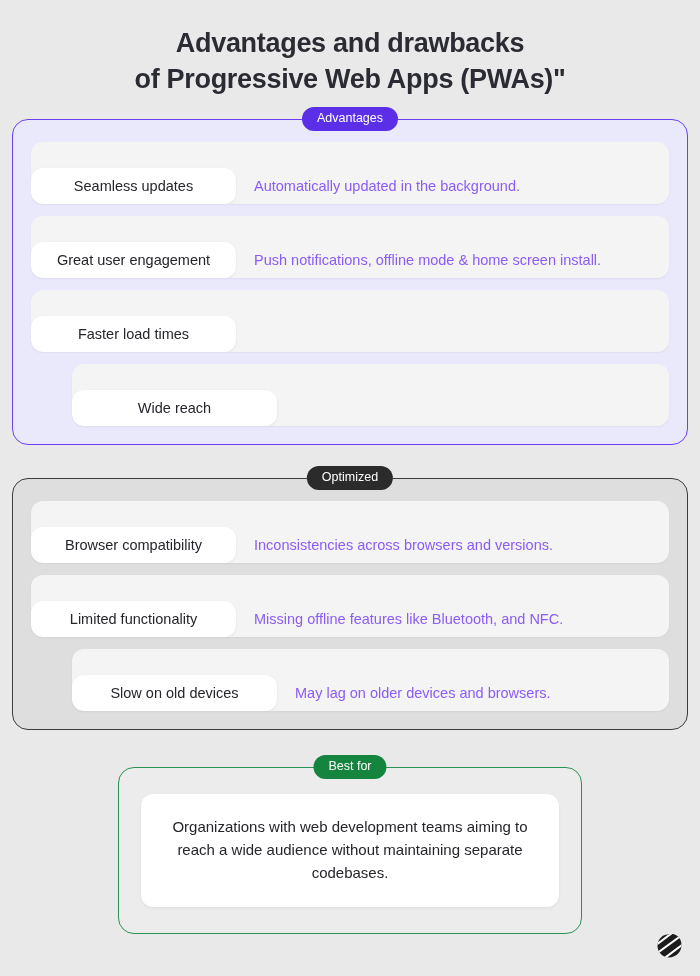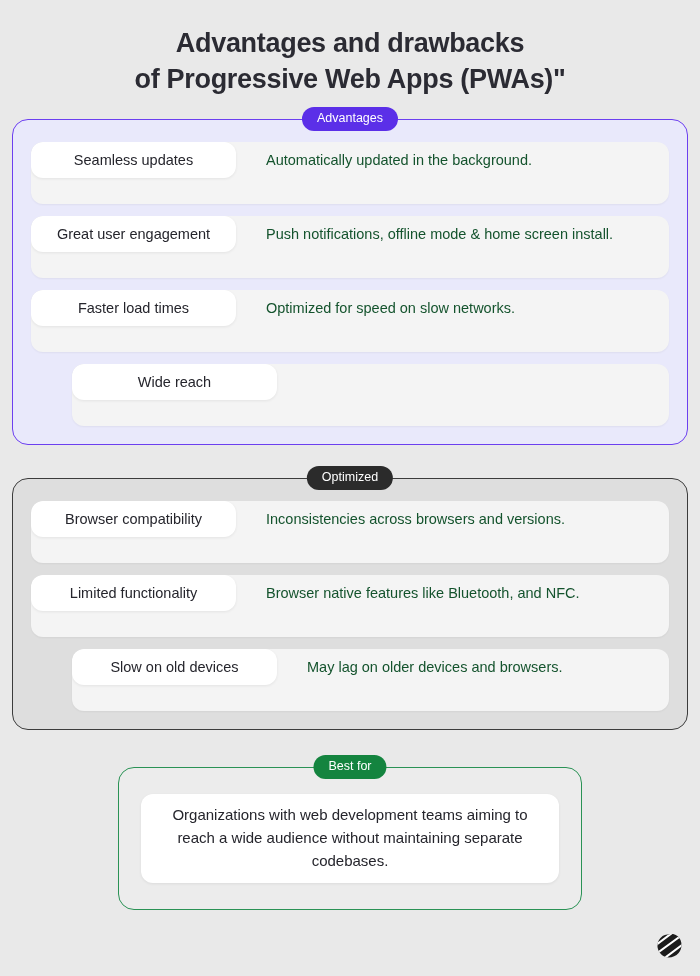--- a/index.html
+++ b/index.html
@@ -67,28 +67,27 @@
     line-height: 1;
     text-align: right;
   }
   .badge-advantages { background: #5b2fe8; }
   .badge-drawbacks  { background: #2b2b2b; }
   .badge-bestfor    { background: #14843f; }
 
   
   .row {
     display: flex;
-    align-items: flex-start;
+    align-items: flex-end;
     background: #f4f4f4;
     border-radius: 12px;
     margin-bottom: 12px;
     min-height: 62px;
     overflow: hidden;
     box-shadow: 0 1px 2px rgba(0,0,0,0.05);
-    gap: 12px;
   }
   .row:last-child { margin-bottom: 0; margin-left: 41px; }
 
   .row-label {
     flex: 0 0 205px;
     background: #ffffff;
     border-radius: 12px;
     display: flex;
     align-items: center;
     justify-content: center;
@@ -98,28 +97,28 @@
     color: #25252c;
     box-shadow: 0 1px 3px rgba(0,0,0,0.07);
   }
 
   .row-desc {
     flex: 1;
     display: flex;
     align-items: center;
     padding: 10px 18px;
     font-size: 14.5px;
-    color: #14532d;
+    color: #8b5cf6;
   }
 
   
   .bestfor-card {
     background: #ffffff;
     border-radius: 12px;
-    padding: 10px 26px;
+    padding: 22px 26px;
     text-align: center;
     font-size: 15px;
     line-height: 1.52;
     color: #25252c;
     box-shadow: 0 1px 3px rgba(0,0,0,0.07);
   }
 
   
   .logo {
     position: absolute;
@@ -143,37 +142,36 @@
   <div class="row">
     <div class="row-label">Seamless updates</div>
     <div class="row-desc">Automatically updated in the background.</div>
   </div>
   <div class="row">
     <div class="row-label">Great user engagement</div>
     <div class="row-desc">Push notifications, offline mode &amp; home screen install.</div>
   </div>
   <div class="row">
     <div class="row-label">Faster load times</div>
-    <div class="row-desc">Optimized for speed on slow networks.</div>
   </div>
   <div class="row">
     <div class="row-label">Wide reach</div>
   </div>
 </section>
 
 <section class="panel panel-drawbacks">
   <div class="badge badge-drawbacks">Optimized</div>
 
   <div class="row">
     <div class="row-label">Browser compatibility</div>
     <div class="row-desc">Inconsistencies across browsers and versions.</div>
   </div>
   <div class="row">
     <div class="row-label">Limited functionality</div>
-    <div class="row-desc">Browser native features like Bluetooth, and NFC.</div>
+    <div class="row-desc">Missing offline features like Bluetooth, and NFC.</div>
   </div>
   <div class="row">
     <div class="row-label">Slow on old devices</div>
     <div class="row-desc">May lag on older devices and browsers.</div>
   </div>
 </section>
 
 <section class="panel panel-bestfor">
   <div class="badge badge-bestfor">Best for</div>
   <div class="bestfor-card">Organizations with web development teams aiming to reach a wide audience without maintaining separate codebases.</div>

